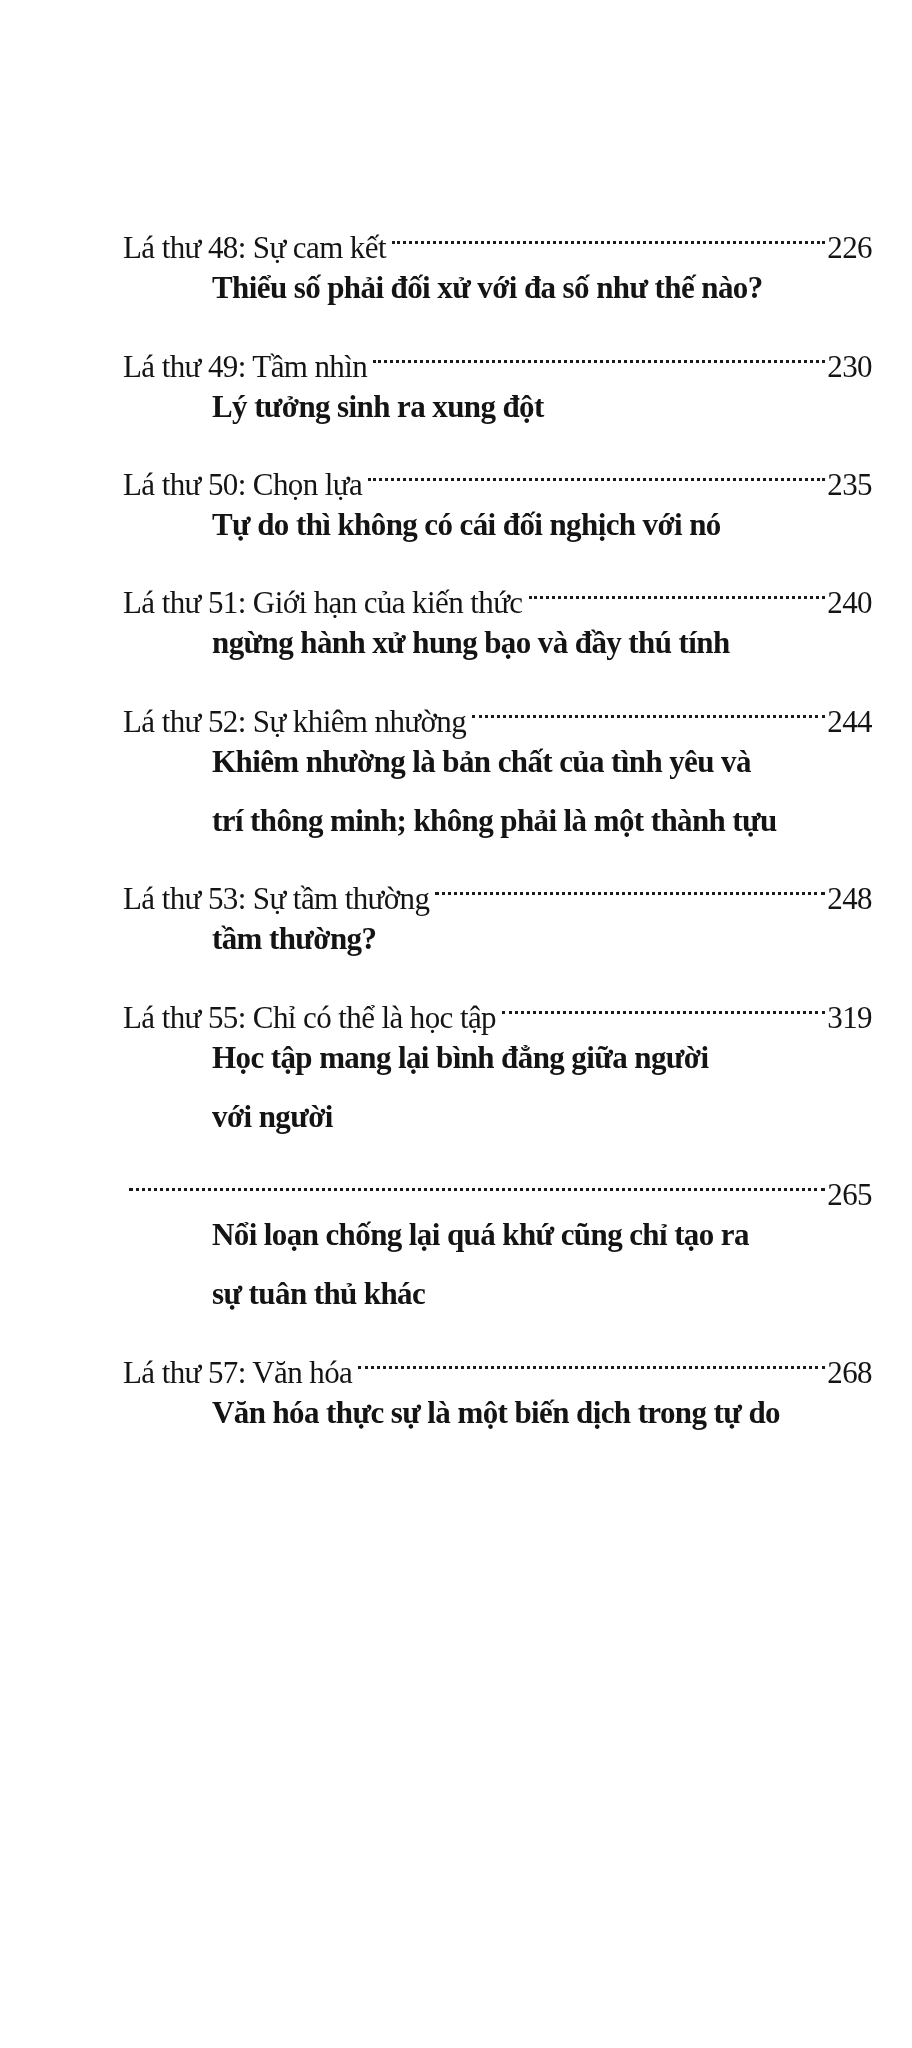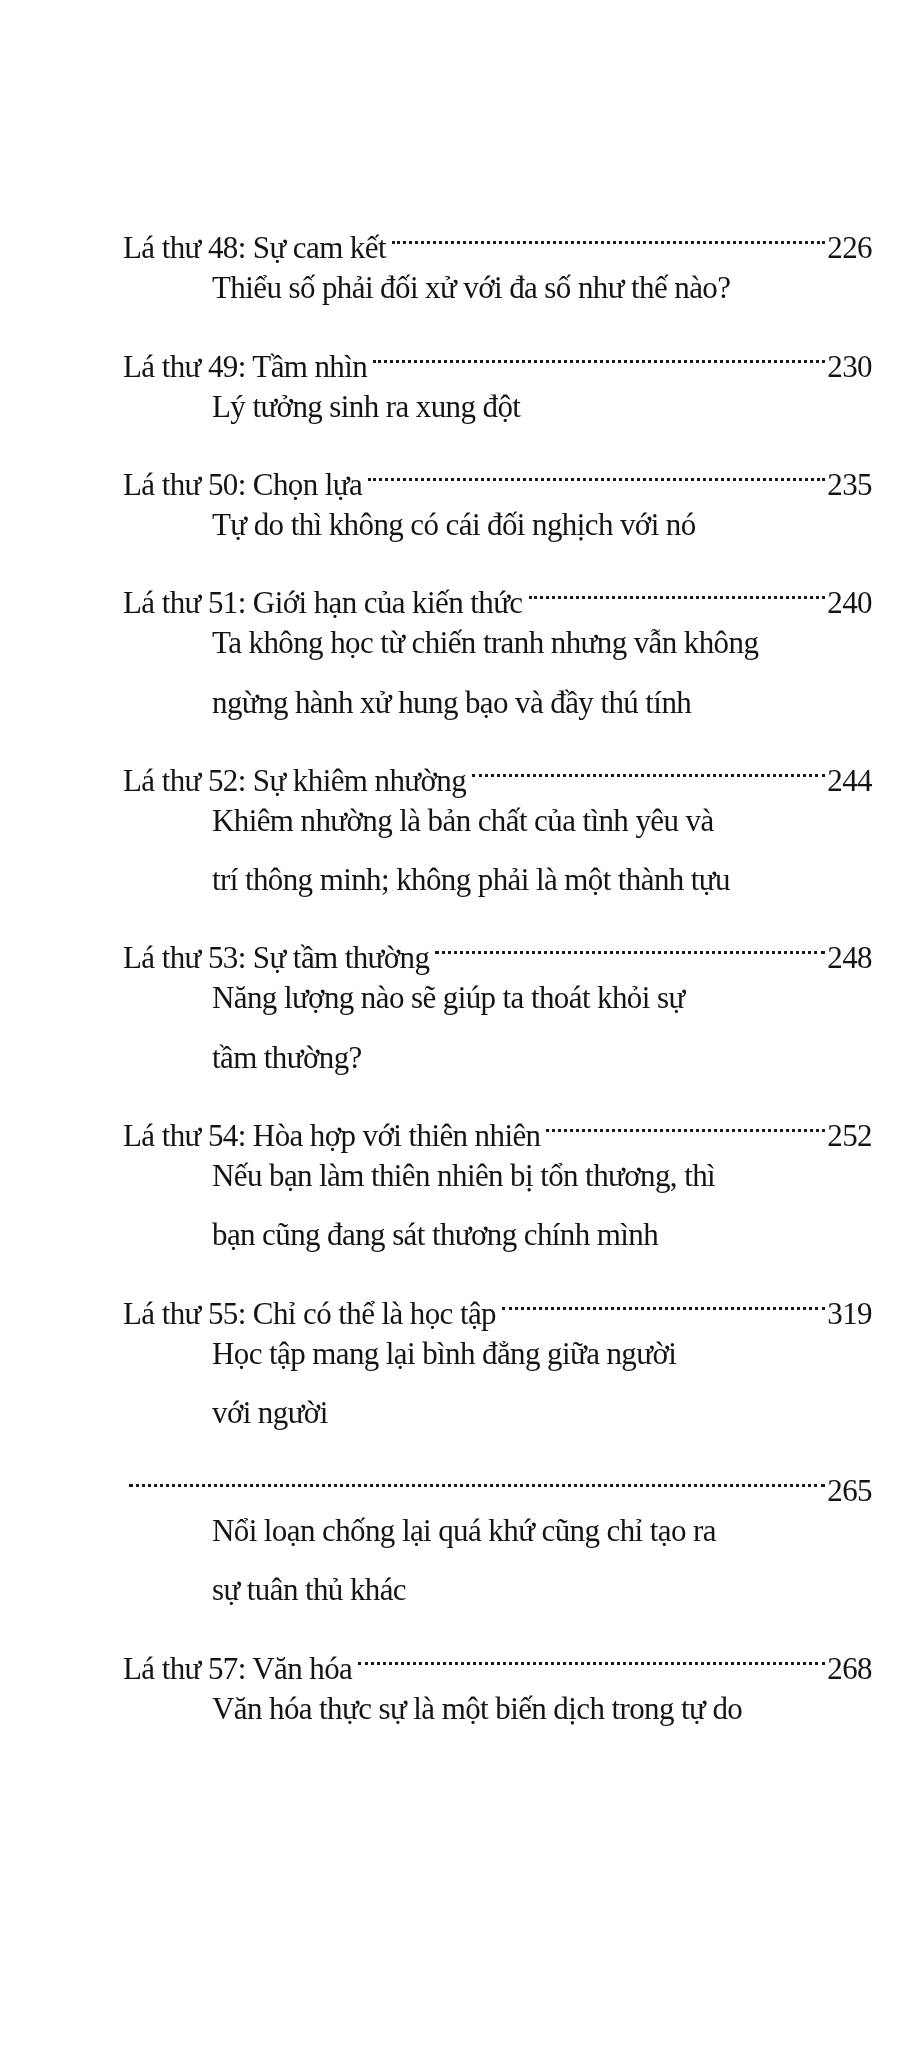--- a/index.html
+++ b/index.html
@@ -49,20 +49,21 @@
     right: 0;
     bottom: 14px;
     border-bottom: 3px dotted #1a1a1a;
   }
   .page-num {
     flex: 0 0 auto;
     text-align: center;
   }
   .sub {
     padding-left: 89px;
+    font-weight: bold;
   }
 </style>
 </head>
 <body>
 
 <div class="toc">
 
   <div class="entry">
     <div class="line entry-head">
       <span class="entry-title">Lá thư 48: Sự cam kết</span>
@@ -89,53 +90,42 @@
     </div>
     <div class="line sub">Tự do thì không có cái đối nghịch với nó</div>
   </div>
 
   <div class="entry">
     <div class="line entry-head">
       <span class="entry-title">Lá thư 51: Giới hạn của kiến thức</span>
       <span class="leader"></span>
       <span class="page-num">240</span>
     </div>
-    <div class="line sub">Ta không học từ chiến tranh nhưng vẫn không</div>
     <div class="line sub">ngừng hành xử hung bạo và đầy thú tính</div>
   </div>
 
   <div class="entry">
     <div class="line entry-head">
       <span class="entry-title">Lá thư 52: Sự khiêm nhường</span>
       <span class="leader"></span>
       <span class="page-num">244</span>
     </div>
     <div class="line sub">Khiêm nhường là bản chất của tình yêu và</div>
     <div class="line sub">trí thông minh; không phải là một thành tựu</div>
   </div>
 
   <div class="entry">
     <div class="line entry-head">
       <span class="entry-title">Lá thư 53: Sự tầm thường</span>
       <span class="leader"></span>
       <span class="page-num">248</span>
     </div>
-    <div class="line sub">Năng lượng nào sẽ giúp ta thoát khỏi sự</div>
     <div class="line sub">tầm thường?</div>
   </div>
 
-  <div class="entry">
-    <div class="line entry-head">
-      <span class="entry-title">Lá thư 54: Hòa hợp với thiên nhiên</span>
-      <span class="leader"></span>
-      <span class="page-num">252</span>
-    </div>
-    <div class="line sub">Nếu bạn làm thiên nhiên bị tổn thương, thì</div>
-    <div class="line sub">bạn cũng đang sát thương chính mình</div>
-  </div>
 
   <div class="entry">
     <div class="line entry-head">
       <span class="entry-title">Lá thư 55: Chỉ có thể là học tập</span>
       <span class="leader"></span>
       <span class="page-num">319</span>
     </div>
     <div class="line sub">Học tập mang lại bình đẳng giữa người</div>
     <div class="line sub">với người</div>
   </div>

